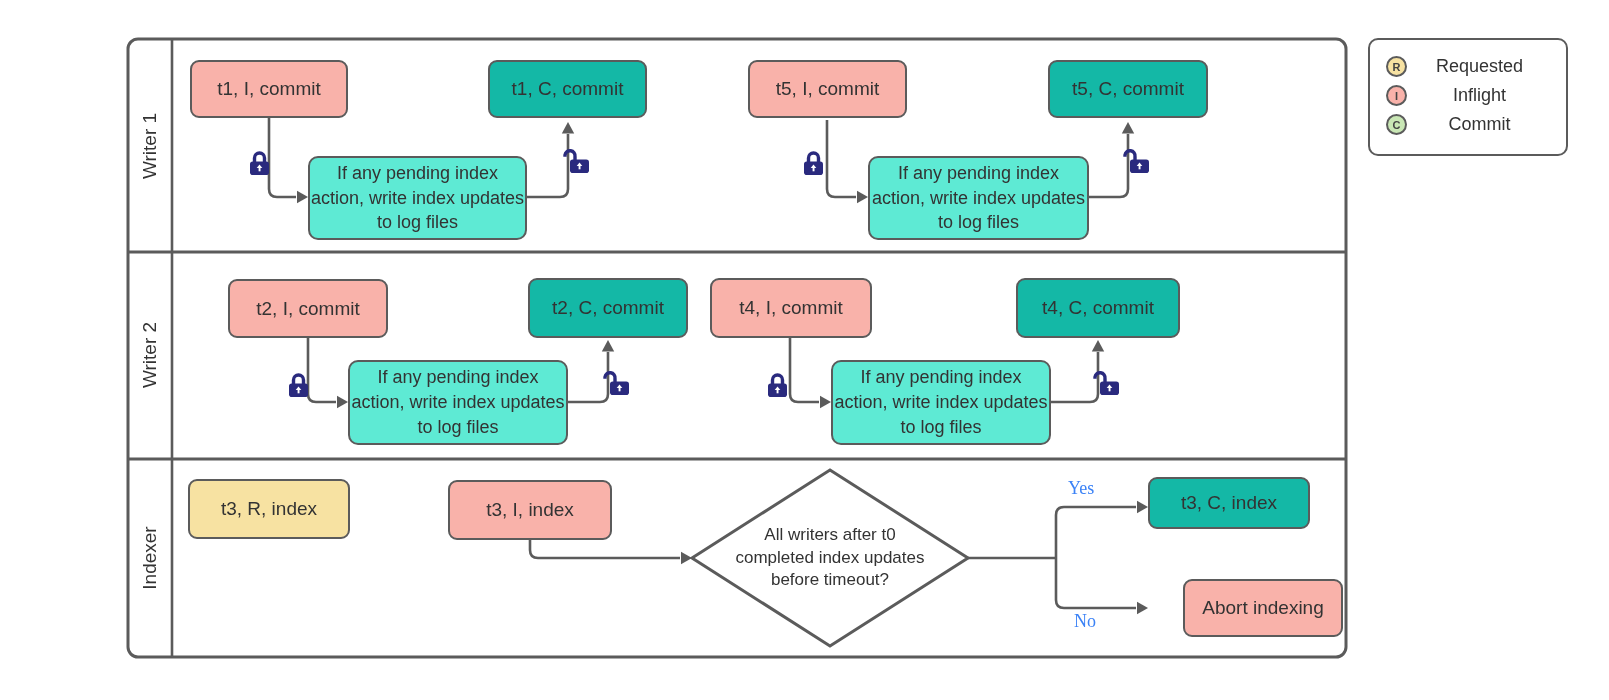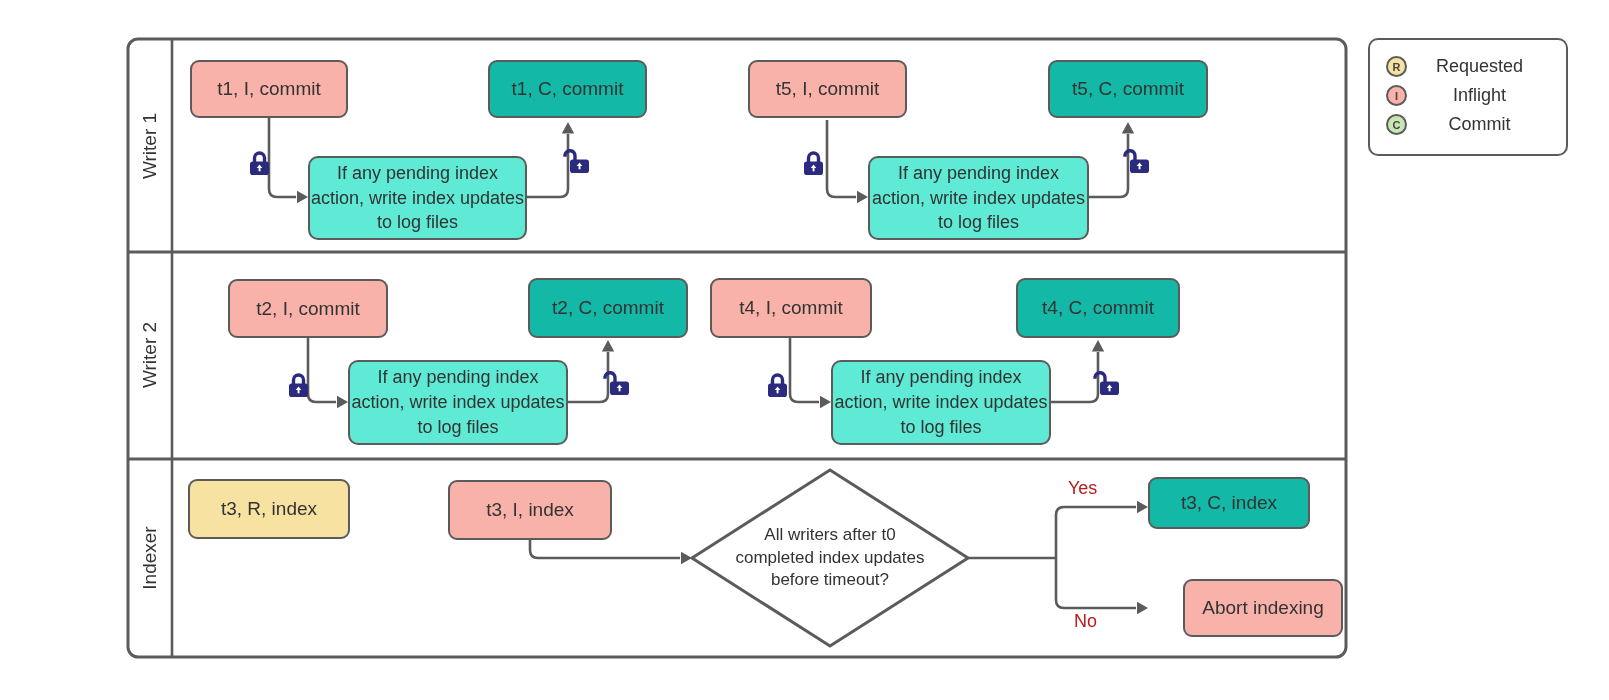--- a/index.html
+++ b/index.html
@@ -15,21 +15,21 @@
   .yellow{background:#F7E2A2;}
   .white{background:#5eead4;font-size:18px;line-height:1.38;border-radius:10px;}
 
   .lane-label{position:absolute;transform:translate(-50%,-50%) rotate(-90deg);
         transform-origin:center;font-size:19px;color:#333;white-space:nowrap;}
 
   .decision-text{position:absolute;left:728px;top:512px;width:204px;height:92px;
         display:flex;align-items:center;justify-content:center;text-align:center;
         font-size:17px;line-height:1.32;color:#333;}
 
-  .edge-label{position:absolute;font-size:18px;color:#b91c1c;}
+  .edge-label{position:absolute;font-size:18px;color:#3b82f6;font-family:Liberation Serif, serif;}
 
   .legend{position:absolute;left:1368px;top:38px;width:200px;height:118px;
         box-sizing:border-box;border:2.6px solid #5B5B5B;border-radius:10px;
         background:#fff;padding:12px 14px 0 16px;}
   .legend-row{display:flex;align-items:center;height:29px;}
   .legend-dot{width:21px;height:21px;border-radius:50%;border:2px solid #5B5B5B;
         box-sizing:border-box;display:flex;align-items:center;justify-content:center;
         font-size:11px;font-weight:bold;color:#444;flex:0 0 auto;}
   .legend-label{flex:1;text-align:center;font-size:18px;color:#333;}
 </style>

